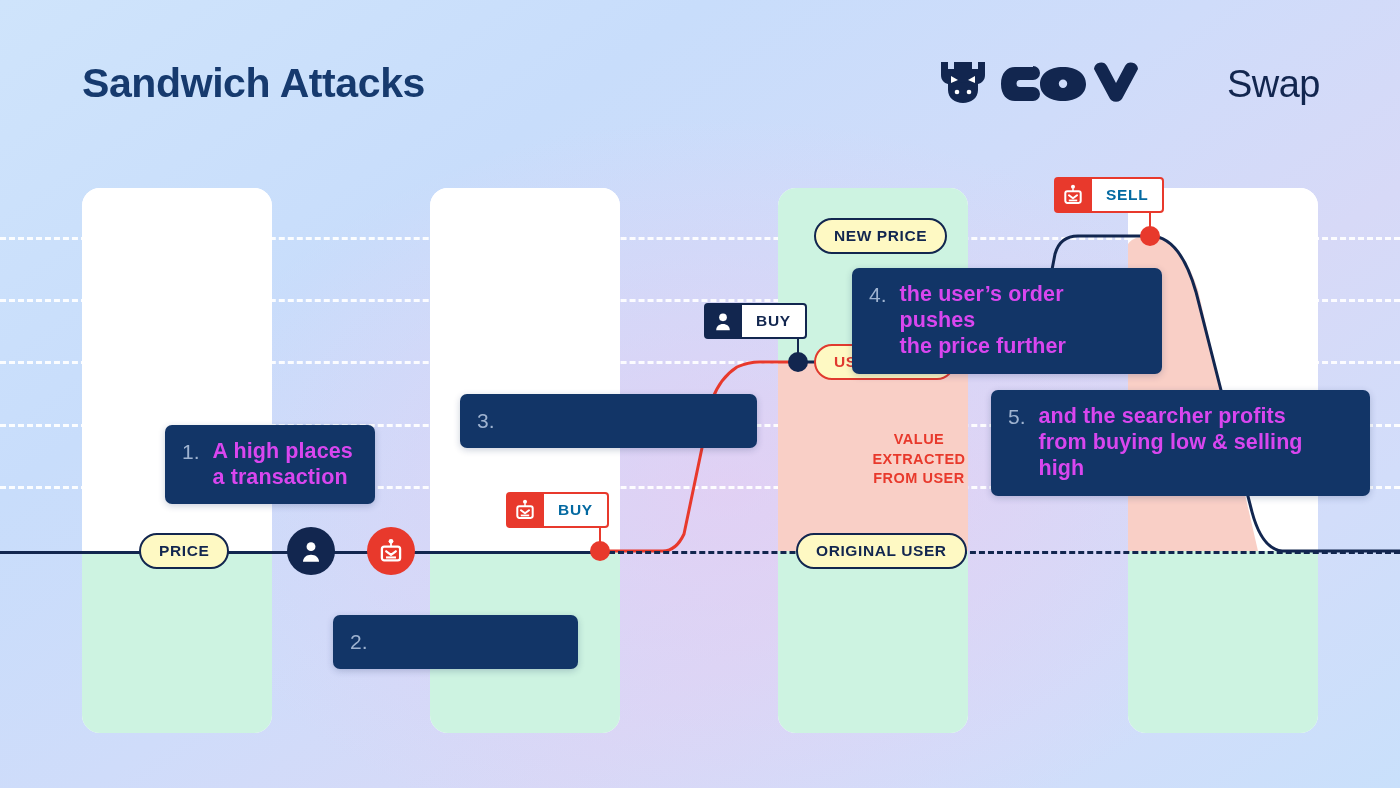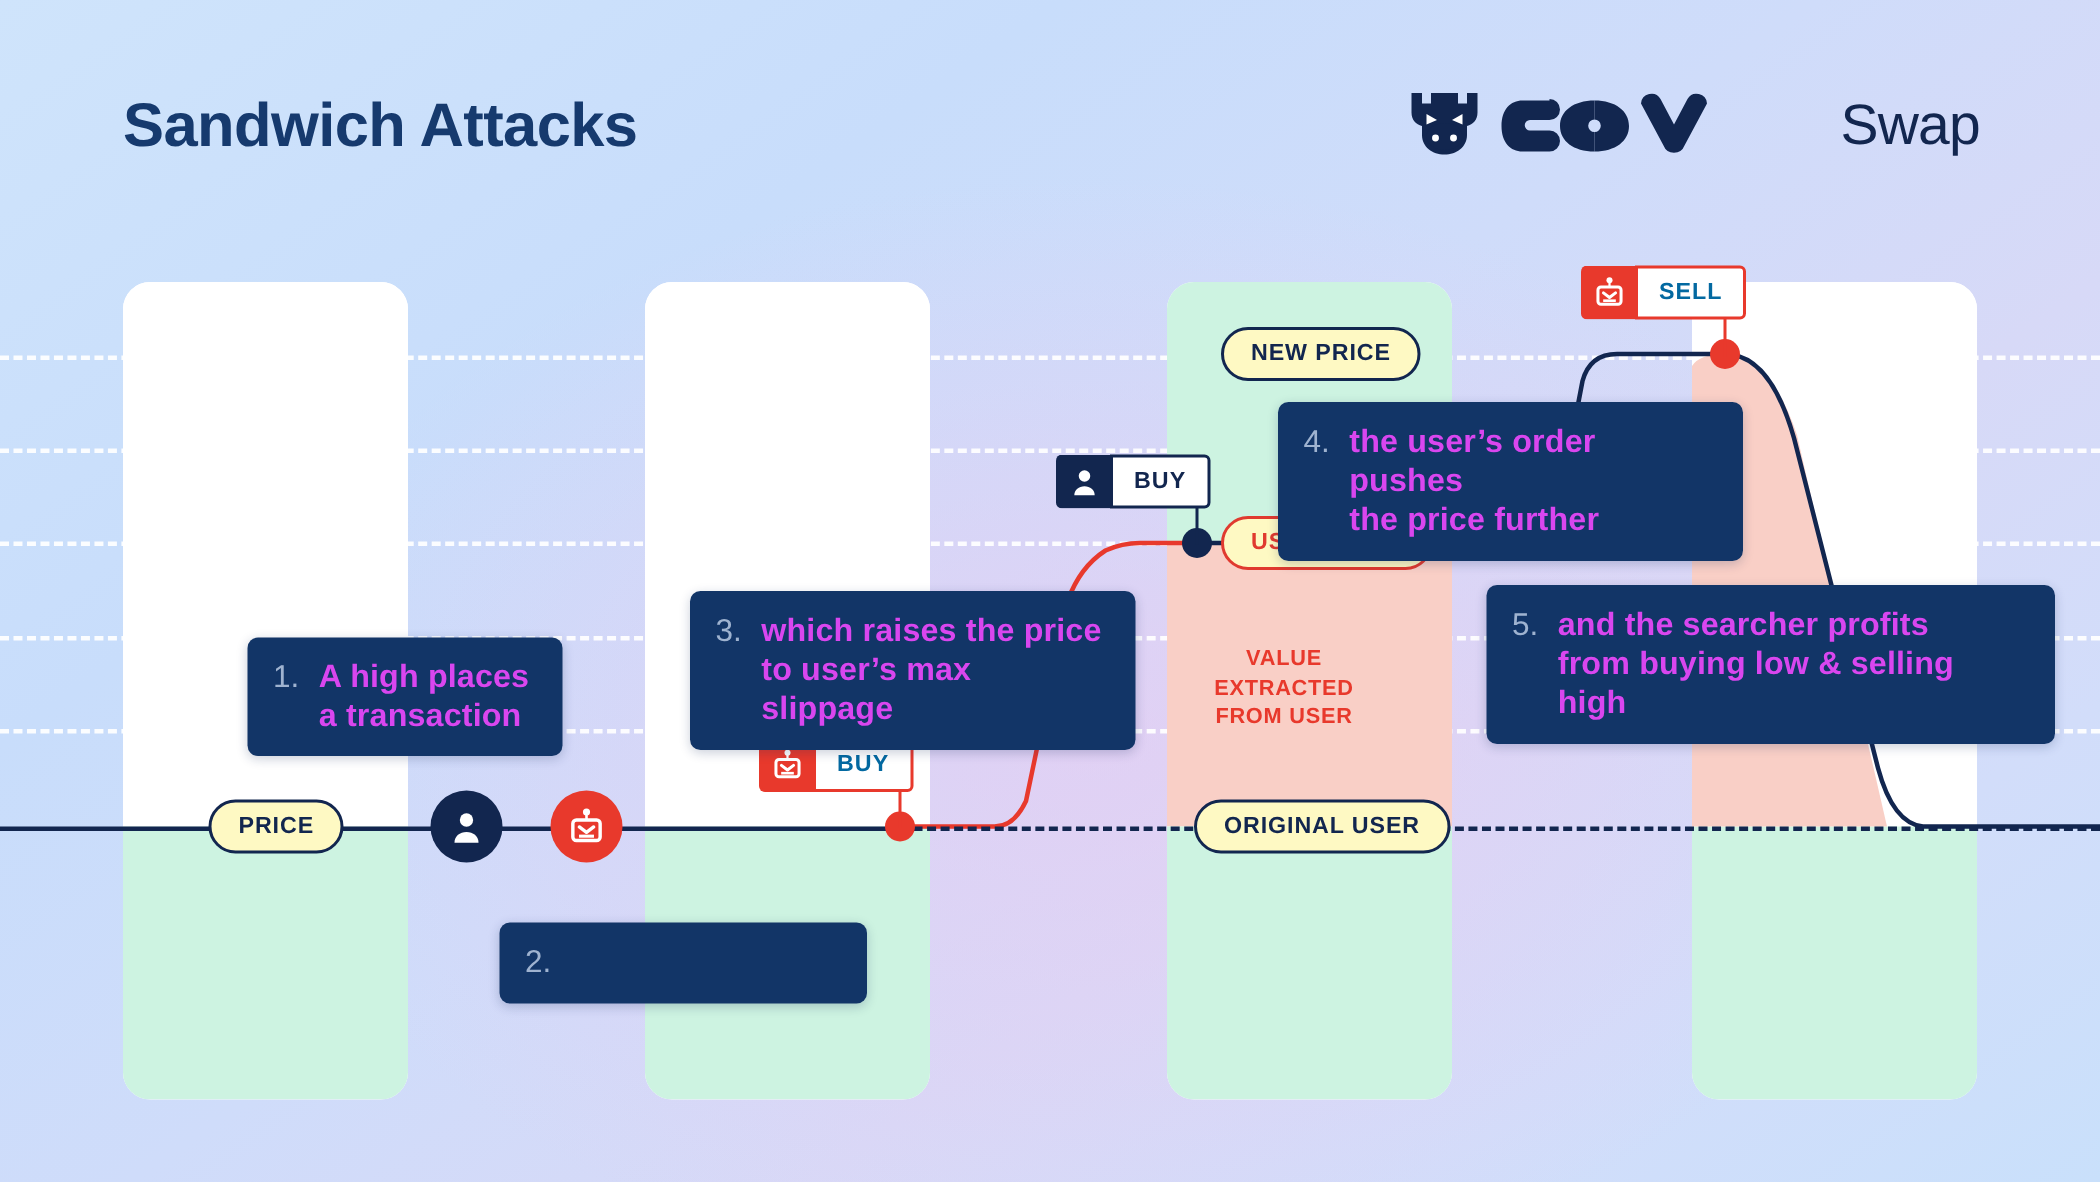--- a/index.html
+++ b/index.html
@@ -162,21 +162,21 @@
     <span>NEW PRICE</span>
   </div>
   <div class="pill userprice" style="left:814px; top:344px;">
     <span class="w1">USER</span>
     <span class="w2">PRICE</span>
   </div>
   <div class="pill" style="left:796px; top:533px;">
     <span>ORIGINAL USER</span>
   </div>
 
-  <div class="vlabel" style="left:785px; top:430px; width:142px;">VALUE
+  <div class="vlabel" style="left:848px; top:430px; width:142px;">VALUE
 EXTRACTED
 FROM USER</div>
 
   <div class="avatar user" style="left:287px; top:527px;">
     <svg width="26" height="26" viewBox="0 0 24 24">
       <circle cx="12" cy="8" r="4.1" fill="#fff"></circle>
       <path d="M4.6 22c0-4.1 3.3-6.6 7.4-6.6s7.4 2.5 7.4 6.6z" fill="#fff"></path>
     </svg>
   </div>
   <div class="avatar bot" style="left:367px; top:527px;">
@@ -231,22 +231,20 @@
   <div class="callout" style="left:165px; top:425px; width:210px;">
     <span class="num">1.</span>
     <span class="txt">A high places
 a transaction</span>
   </div>
   <div class="callout" style="left:333px; top:615px; width:245px;">
     <span class="num">2.</span>
   </div>
   <div class="callout" style="left:460px; top:394px; width:297px;">
     <span class="num">3.</span>
-    <span class="txt">which raises the price
-to user’s max slippage</span>
   </div>
   <div class="callout" style="left:852px; top:268px; width:310px;">
     <span class="num">4.</span>
     <span class="txt">the user’s order pushes
 the price further</span>
   </div>
   <div class="callout" style="left:991px; top:390px; width:379px;">
     <span class="num">5.</span>
     <span class="txt">and the searcher profits
 from buying low &amp; selling high</span>

